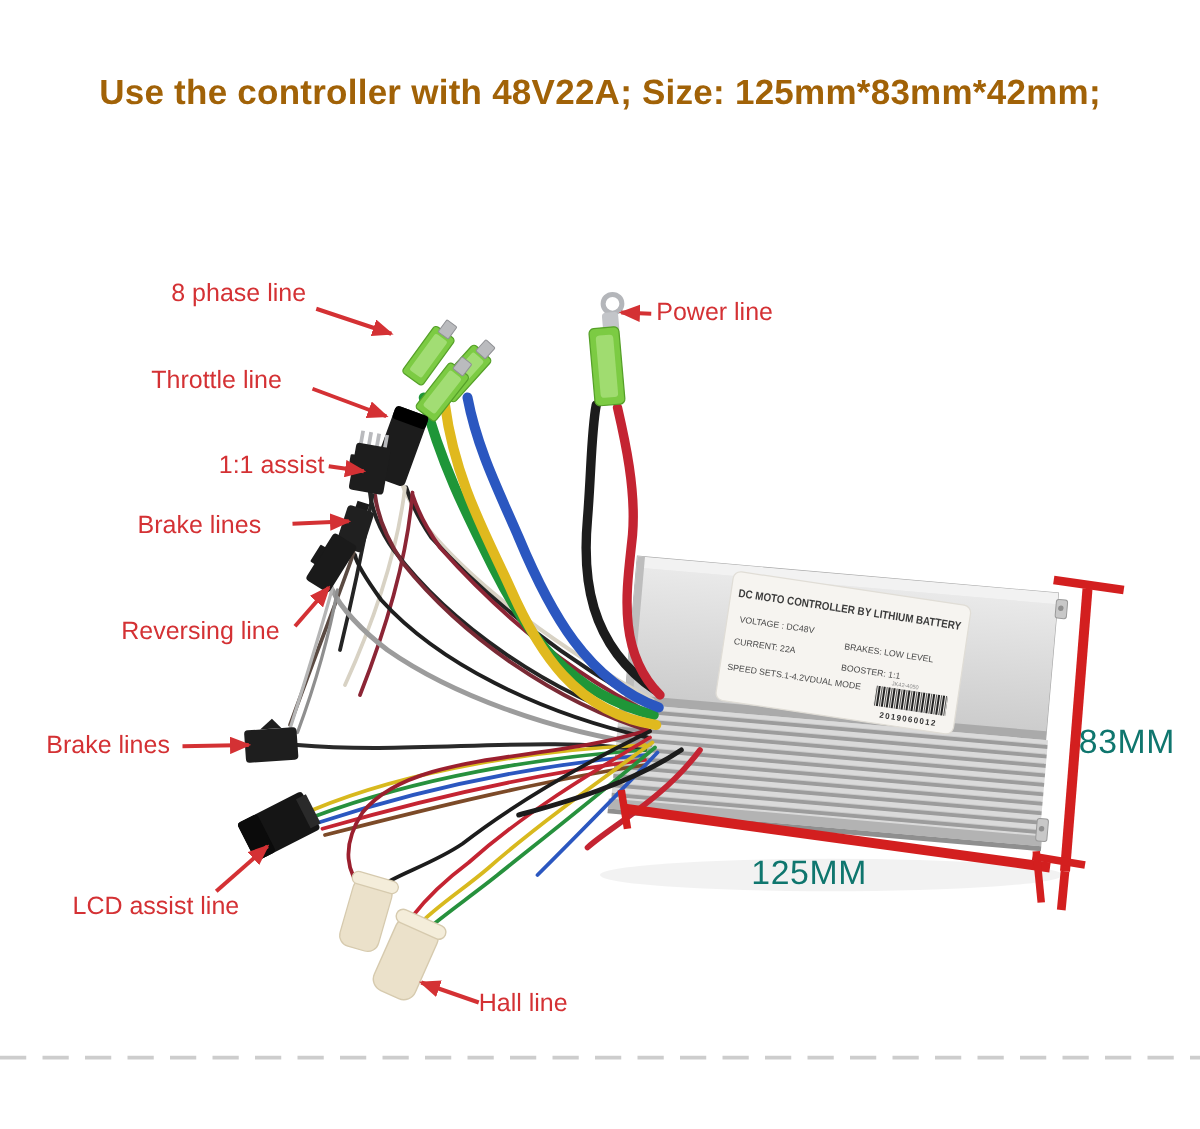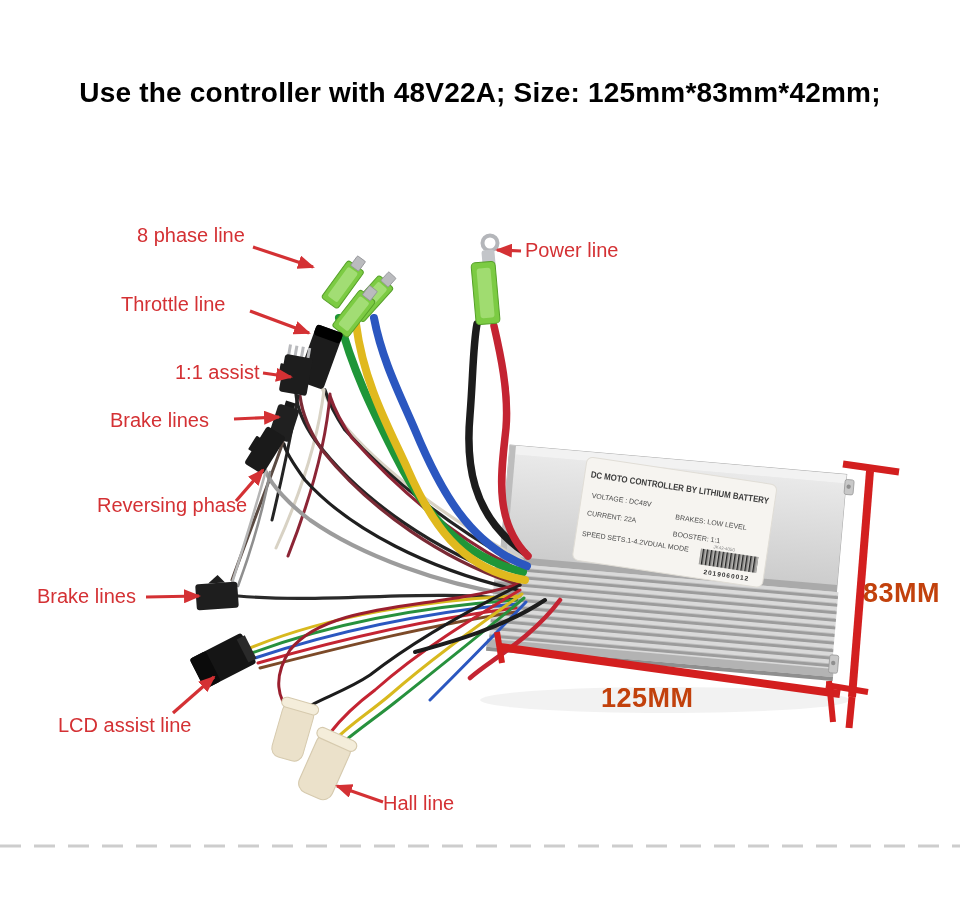--- a/index.html
+++ b/index.html
@@ -1,22 +1,22 @@
 <!DOCTYPE html>
 <html><head>
 <meta charset="utf-8">
 <style>
   html,body{margin:0;padding:0;background:#ffffff;}
   .stage{position:relative;width:960px;height:903px;background:#ffffff;overflow:hidden;
          font-family:"Liberation Sans",sans-serif;}
   .title{position:absolute;top:58px;left:0;width:100%;text-align:center;
-         font-size:28px;font-weight:bold;color:#000000;letter-spacing:.2px;margin-top:19px;}
+         font-size:28px;font-weight:bold;color:#a16207;letter-spacing:.2px;}
   .art{position:absolute;left:0;top:0;width:960px;height:903px;}
   .callout{position:absolute;font-size:20px;color:#d43134;white-space:nowrap;z-index:3;}
-  .dim{position:absolute;font-size:27px;font-weight:bold;color:#c2410c;
+  .dim{position:absolute;font-size:27px;font-weight:normal;color:#0f766e;
        white-space:nowrap;z-index:3;letter-spacing:.5px;}
 </style>
 </head>
 <body>
 
 <div class="stage">
 
   <div class="title">Use the controller with 48V22A; Size: 125mm*83mm*42mm;</div>
 
   <svg class="art" viewBox="0 0 960 903">
@@ -208,21 +208,21 @@
     </g>
 
     <line x1="0" y1="846" x2="960" y2="846" stroke="#cdcdcd" stroke-width="3" stroke-dasharray="21 13"></line>
   </svg>
 
   <div class="callout" style="left:137px;top:224px">8 phase line</div>
   <div class="callout" style="left:525px;top:239px">Power line</div>
   <div class="callout" style="left:121px;top:293px">Throttle line</div>
   <div class="callout" style="left:175px;top:361px">1:1 assist</div>
   <div class="callout" style="left:110px;top:409px">Brake lines</div>
-  <div class="callout" style="left:97px;top:494px">Reversing phase</div>
+  <div class="callout" style="left:97px;top:494px">Reversing line</div>
   <div class="callout" style="left:37px;top:585px">Brake lines</div>
   <div class="callout" style="left:58px;top:714px">LCD assist line</div>
   <div class="callout" style="left:383px;top:792px">Hall line</div>
 
   <div class="dim" style="left:863px;top:578px">83MM</div>
   <div class="dim" style="left:601px;top:683px">125MM</div>
 
 </div>
 
 </body></html>

